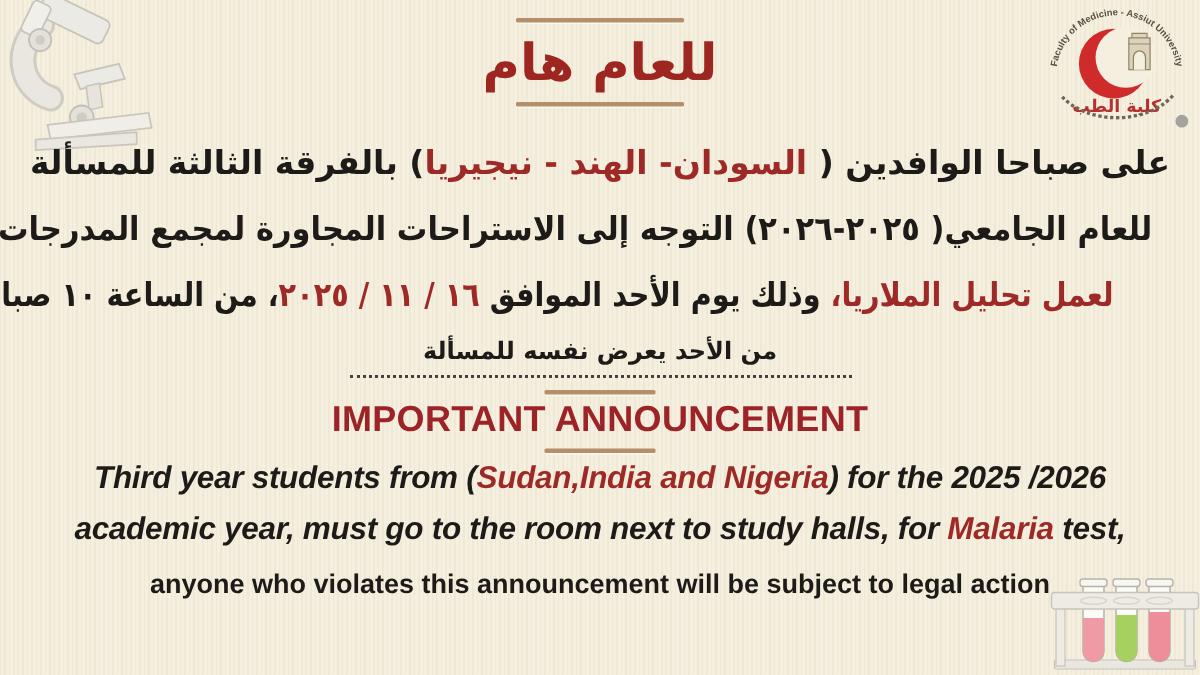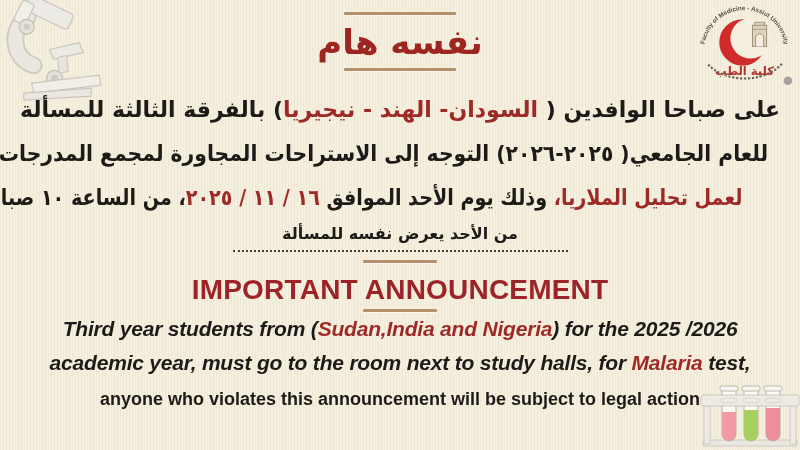--- a/index.html
+++ b/index.html
@@ -22,21 +22,21 @@
   .title-rule.top{margin-top:12px;}
   .title-rule.bottom{margin-top:2px;}
   .ar{direction:rtl;font-family:"DejaVu Sans", sans-serif;font-weight:bold;color:#1d1b18;}
   .title{font-size:34px;line-height:48px;margin-top:3px;color:#9e2620;}
   .body-ar{font-size:22px;line-height:44px;}
   .body-ar:first-of-type{margin-top:17px;}
   .warning{font-size:16px;line-height:27px;}
   .dotted{width:335px;height:0;border-top:2.5px dotted #45423b;margin:3px auto 0;}
   .small-rule{width:74px;height:3px;margin:8px auto 0;box-shadow:0 1px 0 rgba(255,255,255,0.55);}
   .small-rule.below{margin-top:4px;}
-  .en-heading{font-size:28px;line-height:30px;margin-top:12px;color:#9c2428;letter-spacing:0.2px;}
+  .en-heading{font-size:24px;line-height:30px;margin-top:2px;color:#9c2428;letter-spacing:0.2px;}
   .en{font-size:21px;line-height:34px;font-weight:bold;color:#1d1b18;letter-spacing:-0.2px;font-style:italic;}
   .en-footer{font-size:18px;line-height:26px;font-weight:bold;color:#1d1b18;margin-top:6px;}
   .deco{position:absolute;z-index:1;}
   .microscope{left:2px;top:0;width:104px;height:104px;}
   .logo{right:2px;top:2px;width:106px;height:96px;}
   .tubes{right:0;bottom:0;width:100px;height:68px;}
 </style>
 </head>
 <body>
 
@@ -103,21 +103,21 @@
 
       <rect x="20" y="4" width="18" height="5" rx="2" fill="#f7f6f1" stroke="#b5b2a8" stroke-width="0.9"></rect>
       <rect x="42" y="4" width="18" height="5" rx="2" fill="#f7f6f1" stroke="#b5b2a8" stroke-width="0.9"></rect>
       <rect x="64" y="4" width="18" height="5" rx="2" fill="#f7f6f1" stroke="#b5b2a8" stroke-width="0.9"></rect>
     </g>
   </svg>
 
   <div class="content">
     <div class="rule title-rule top"></div>
     <h1 class="title ar" dir="rtl">
-      <span class="fitline">نفسه هام</span>
+      <span class="fitline">للعام هام</span>
     </h1>
     <div class="rule title-rule bottom"></div>
 
     <p class="ar body-ar" dir="rtl">
       <span class="fitline"><span>على صباحا الوافدين ( </span><span class="red">السودان- الهند - نيجيريا</span><span>) بالفرقة الثالثة للمسألة</span></span>
     </p>
     <p class="ar body-ar" dir="rtl">
       <span class="fitline" style="transform: scaleX(0.924);">للعام الجامعي( ٢٠٢٥-٢٠٢٦) التوجه إلى الاستراحات المجاورة لمجمع المدرجات</span>
     </p>
     <p class="ar body-ar" dir="rtl">

